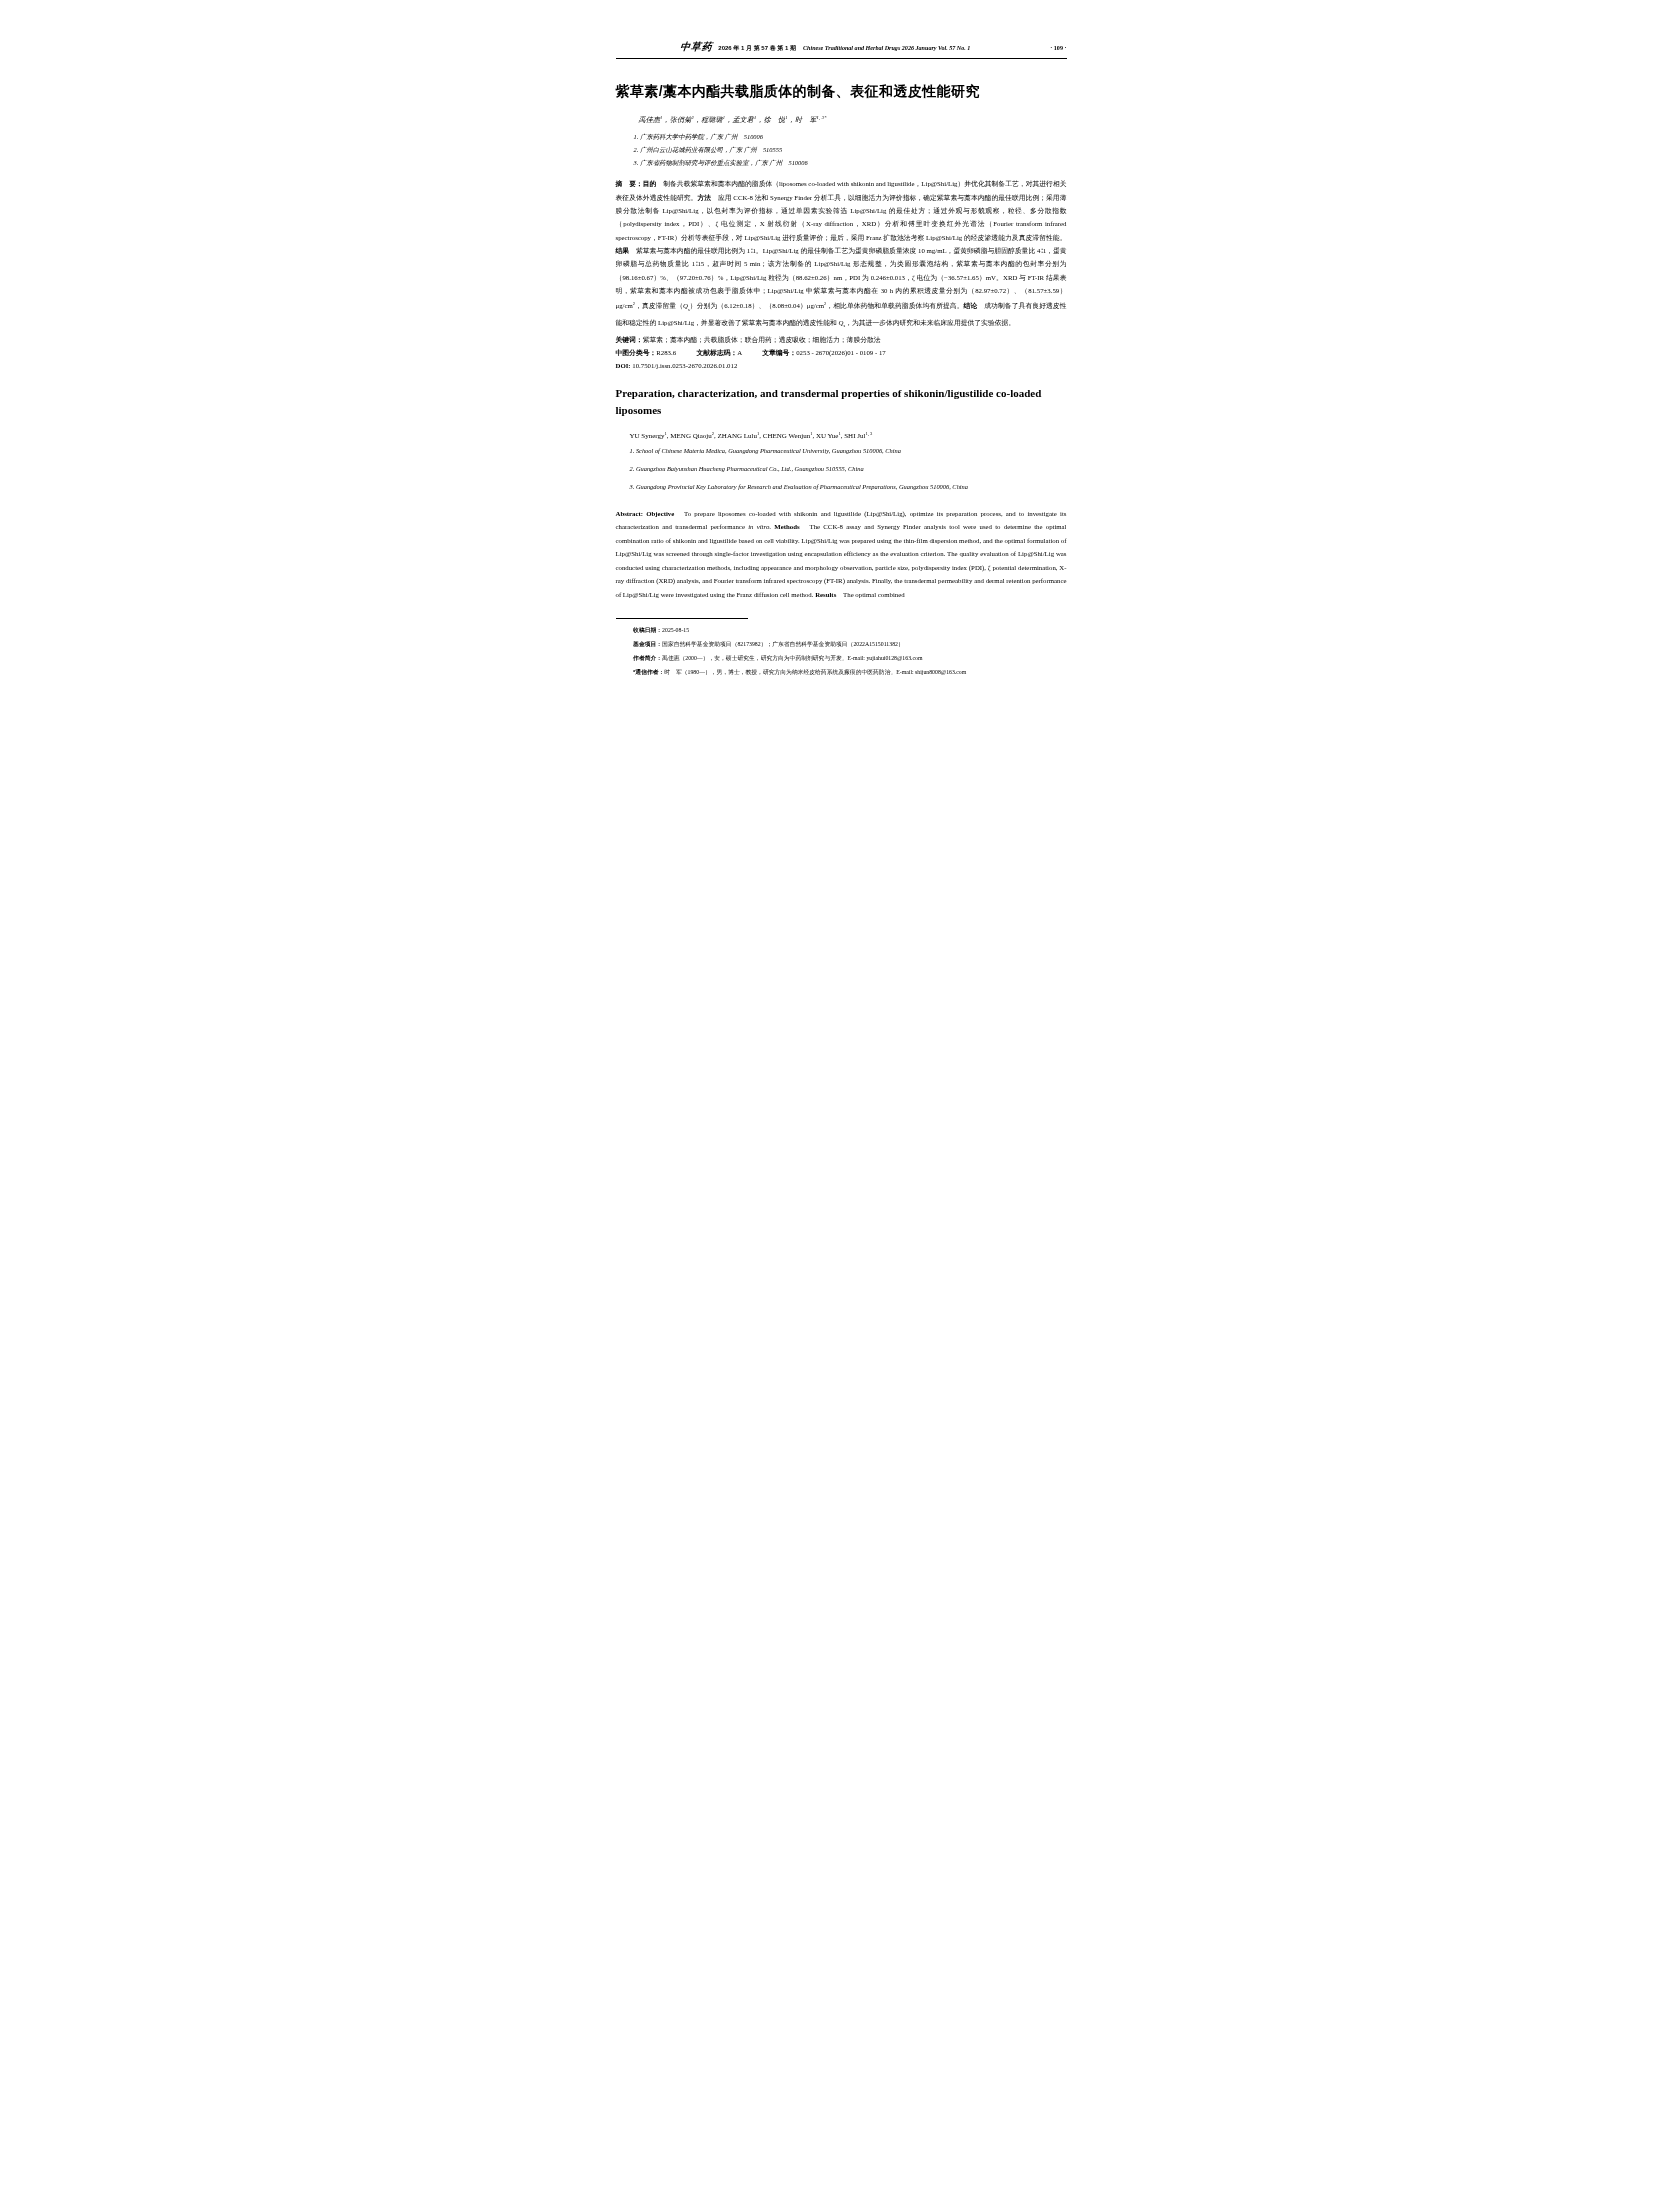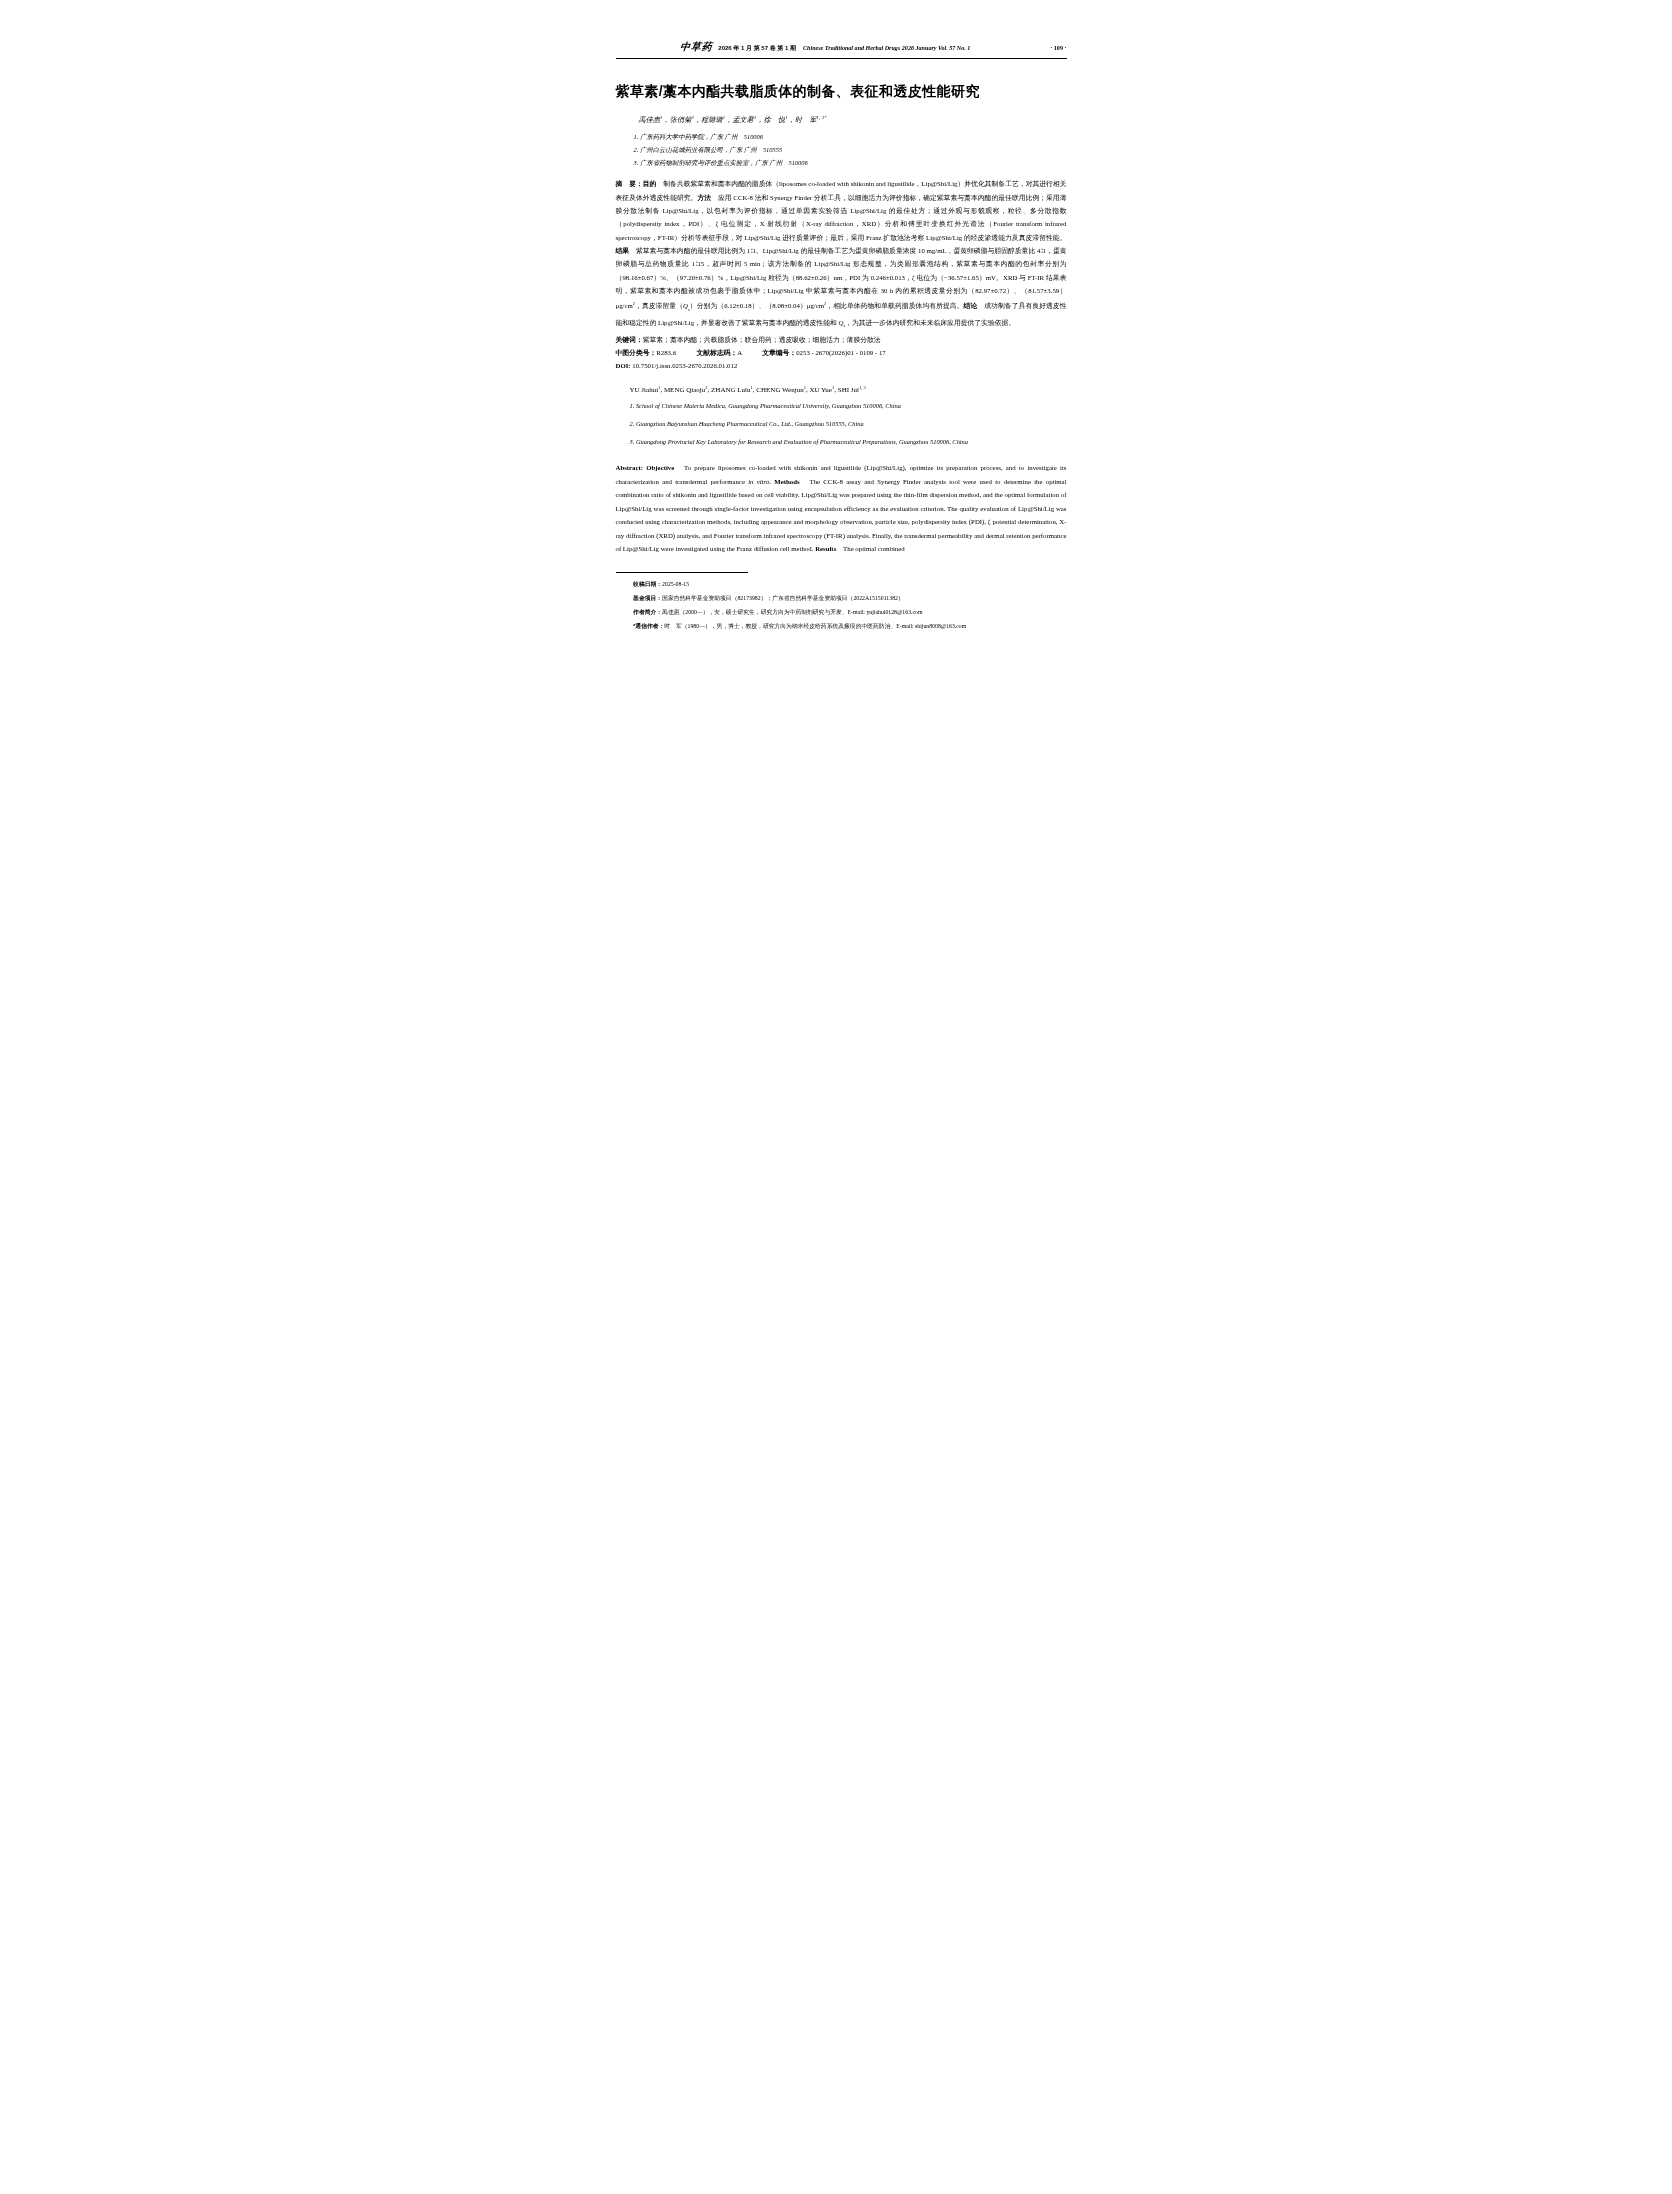--- a/index.html
+++ b/index.html
@@ -103,22 +103,23 @@
   </div>
 
   <p class="abstract-cn zh"><span class="b">摘　要：</span><span class="b">目的　</span><span>制备共载紫草素和藁本内酯的脂质体（liposomes co-loaded with shikonin and ligustilide，Lip@Shi/Lig）并优化其制备工艺，对其进行相关表征及体外透皮性能研究。</span><span class="b">方法　</span><span>应用 CCK-8 法和 Synergy Finder 分析工具，以细胞活力为评价指标，确定紫草素与藁本内酯的最佳联用比例；采用薄膜分散法制备 Lip@Shi/Lig，以包封率为评价指标，通过单因素实验筛选 Lip@Shi/Lig 的最佳处方；通过外观与形貌观察，粒径、多分散指数（polydispersity index，PDI）、ζ 电位测定，X 射线衍射（X-ray diffraction，XRD）分析和傅里叶变换红外光谱法（Fourier transform infrared spectroscopy，FT-IR）分析等表征手段，对 Lip@Shi/Lig 进行质量评价；最后，采用 Franz 扩散池法考察 Lip@Shi/Lig 的经皮渗透能力及真皮滞留性能。</span><span class="b">结果　</span><span>紫草素与藁本内酯的最佳联用比例为 1∶1。Lip@Shi/Lig 的最佳制备工艺为蛋黄卵磷脂质量浓度 10 mg/mL，蛋黄卵磷脂与胆固醇质量比 4∶1，蛋黄卵磷脂与总药物质量比 1∶15，超声时间 5 min；该方法制备的 Lip@Shi/Lig 形态规整，为类圆形囊泡结构，紫草素与藁本内酯的包封率分别为（98.16±0.67）%、（97.20±0.76）%，Lip@Shi/Lig 粒径为（88.62±0.26）nm，PDI 为 0.246±0.013，ζ 电位为（−36.57±1.65）mV。XRD 与 FT-IR 结果表明，紫草素和藁本内酯被成功包裹于脂质体中；Lip@Shi/Lig 中紫草素与藁本内酯在 30 h 内的累积透皮量分别为（82.97±0.72）、（81.57±3.59）μg/cm</span><sup>2</sup><span>，真皮滞留量（</span><span class="i">Q</span><sub>s</sub><span>）分别为（6.12±0.18）、（8.08±0.04）μg/cm</span><sup>2</sup><span>，相比单体药物和单载药脂质体均有所提高。</span><span class="b">结论　</span><span>成功制备了具有良好透皮性能和稳定性的 Lip@Shi/Lig，并显著改善了紫草素与藁本内酯的透皮性能和 </span><span class="i">Q</span><sub>s</sub><span>，为其进一步体内研究和未来临床应用提供了实验依据。</span></p>
 
   <div class="kw-block">
     <p class="zh"><span class="b">关键词：</span><span>紫草素；藁本内酯；共载脂质体；联合用药；透皮吸收；细胞活力；薄膜分散法</span></p>
     <p class="zh"><span class="b">中图分类号：</span><span>R283.6</span><span>　　　</span><span class="b">文献标志码：</span><span>A</span><span>　　　</span><span class="b">文章编号：</span><span>0253 - 2670(2026)01 - 0109 - 17</span></p>
     <p><span class="b">DOI: </span><span>10.7501/j.issn.0253-2670.2026.01.012</span></p>
   </div>
 
+  <h2 class="title-en">Preparation, characterization, and transdermal properties of shikonin/ligustilide co-loaded liposomes</h2>
 
-  <p class="authors-en"><span>YU Jiahui</span><sup>1</sup><span>, MENG Qiaoju</span><sup>2</sup><span>, ZHANG Lulu</span><sup>1</sup><span>, CHENG Wenjun</span><sup>1</sup><span>, XU Yue</span><sup>1</sup><span>, SHI Jul</span><sup>1, 3</sup></p>
+  <p class="authors-en"><span>YU Synergy</span><sup>1</sup><span>, MENG Qiaoju</span><sup>2</sup><span>, ZHANG Lulu</span><sup>1</sup><span>, CHENG Wenjun</span><sup>1</sup><span>, XU Yue</span><sup>1</sup><span>, SHI Jul</span><sup>1, 3</sup></p>
 
   <div class="affils-en">
     <p>1. School of Chinese Materia Medica, Guangdong Pharmaceutical University, Guangzhou 510006, China</p>
     <p>2. Guangzhou Baiyunshan Huacheng Pharmaceutical Co., Ltd., Guangzhou 510555, China</p>
     <p>3. Guangdong Provincial Key Laboratory for Research and Evaluation of Pharmaceutical Preparations, Guangzhou 510006, China</p>
   </div>
 
   <p class="abstract-en"><span class="b">Abstract: Objective</span><span>　To prepare liposomes co-loaded with shikonin and ligustilide (Lip@Shi/Lig), optimize its preparation process, and to investigate its characterization and transdermal performance </span><span class="i">in vitro</span><span>. </span><span class="b">Methods</span><span>　The CCK-8 assay and Synergy Finder analysis tool were used to determine the optimal combination ratio of shikonin and ligustilide based on cell viability. Lip@Shi/Lig was prepared using the thin-film dispersion method, and the optimal formulation of Lip@Shi/Lig was screened through single-factor investigation using encapsulation efficiency as the evaluation criterion. The quality evaluation of Lip@Shi/Lig was conducted using characterization methods, including appearance and morphology observation, particle size, polydispersity index (PDI), ζ potential determination, X-ray diffraction (XRD) analysis, and Fourier transform infrared spectroscopy (FT-IR) analysis. Finally, the transdermal permeability and dermal retention performance of Lip@Shi/Lig were investigated using the Franz diffusion cell method. </span><span class="b">Results</span><span>　The optimal combined</span></p>
 
   <div class="footnotes zh">

